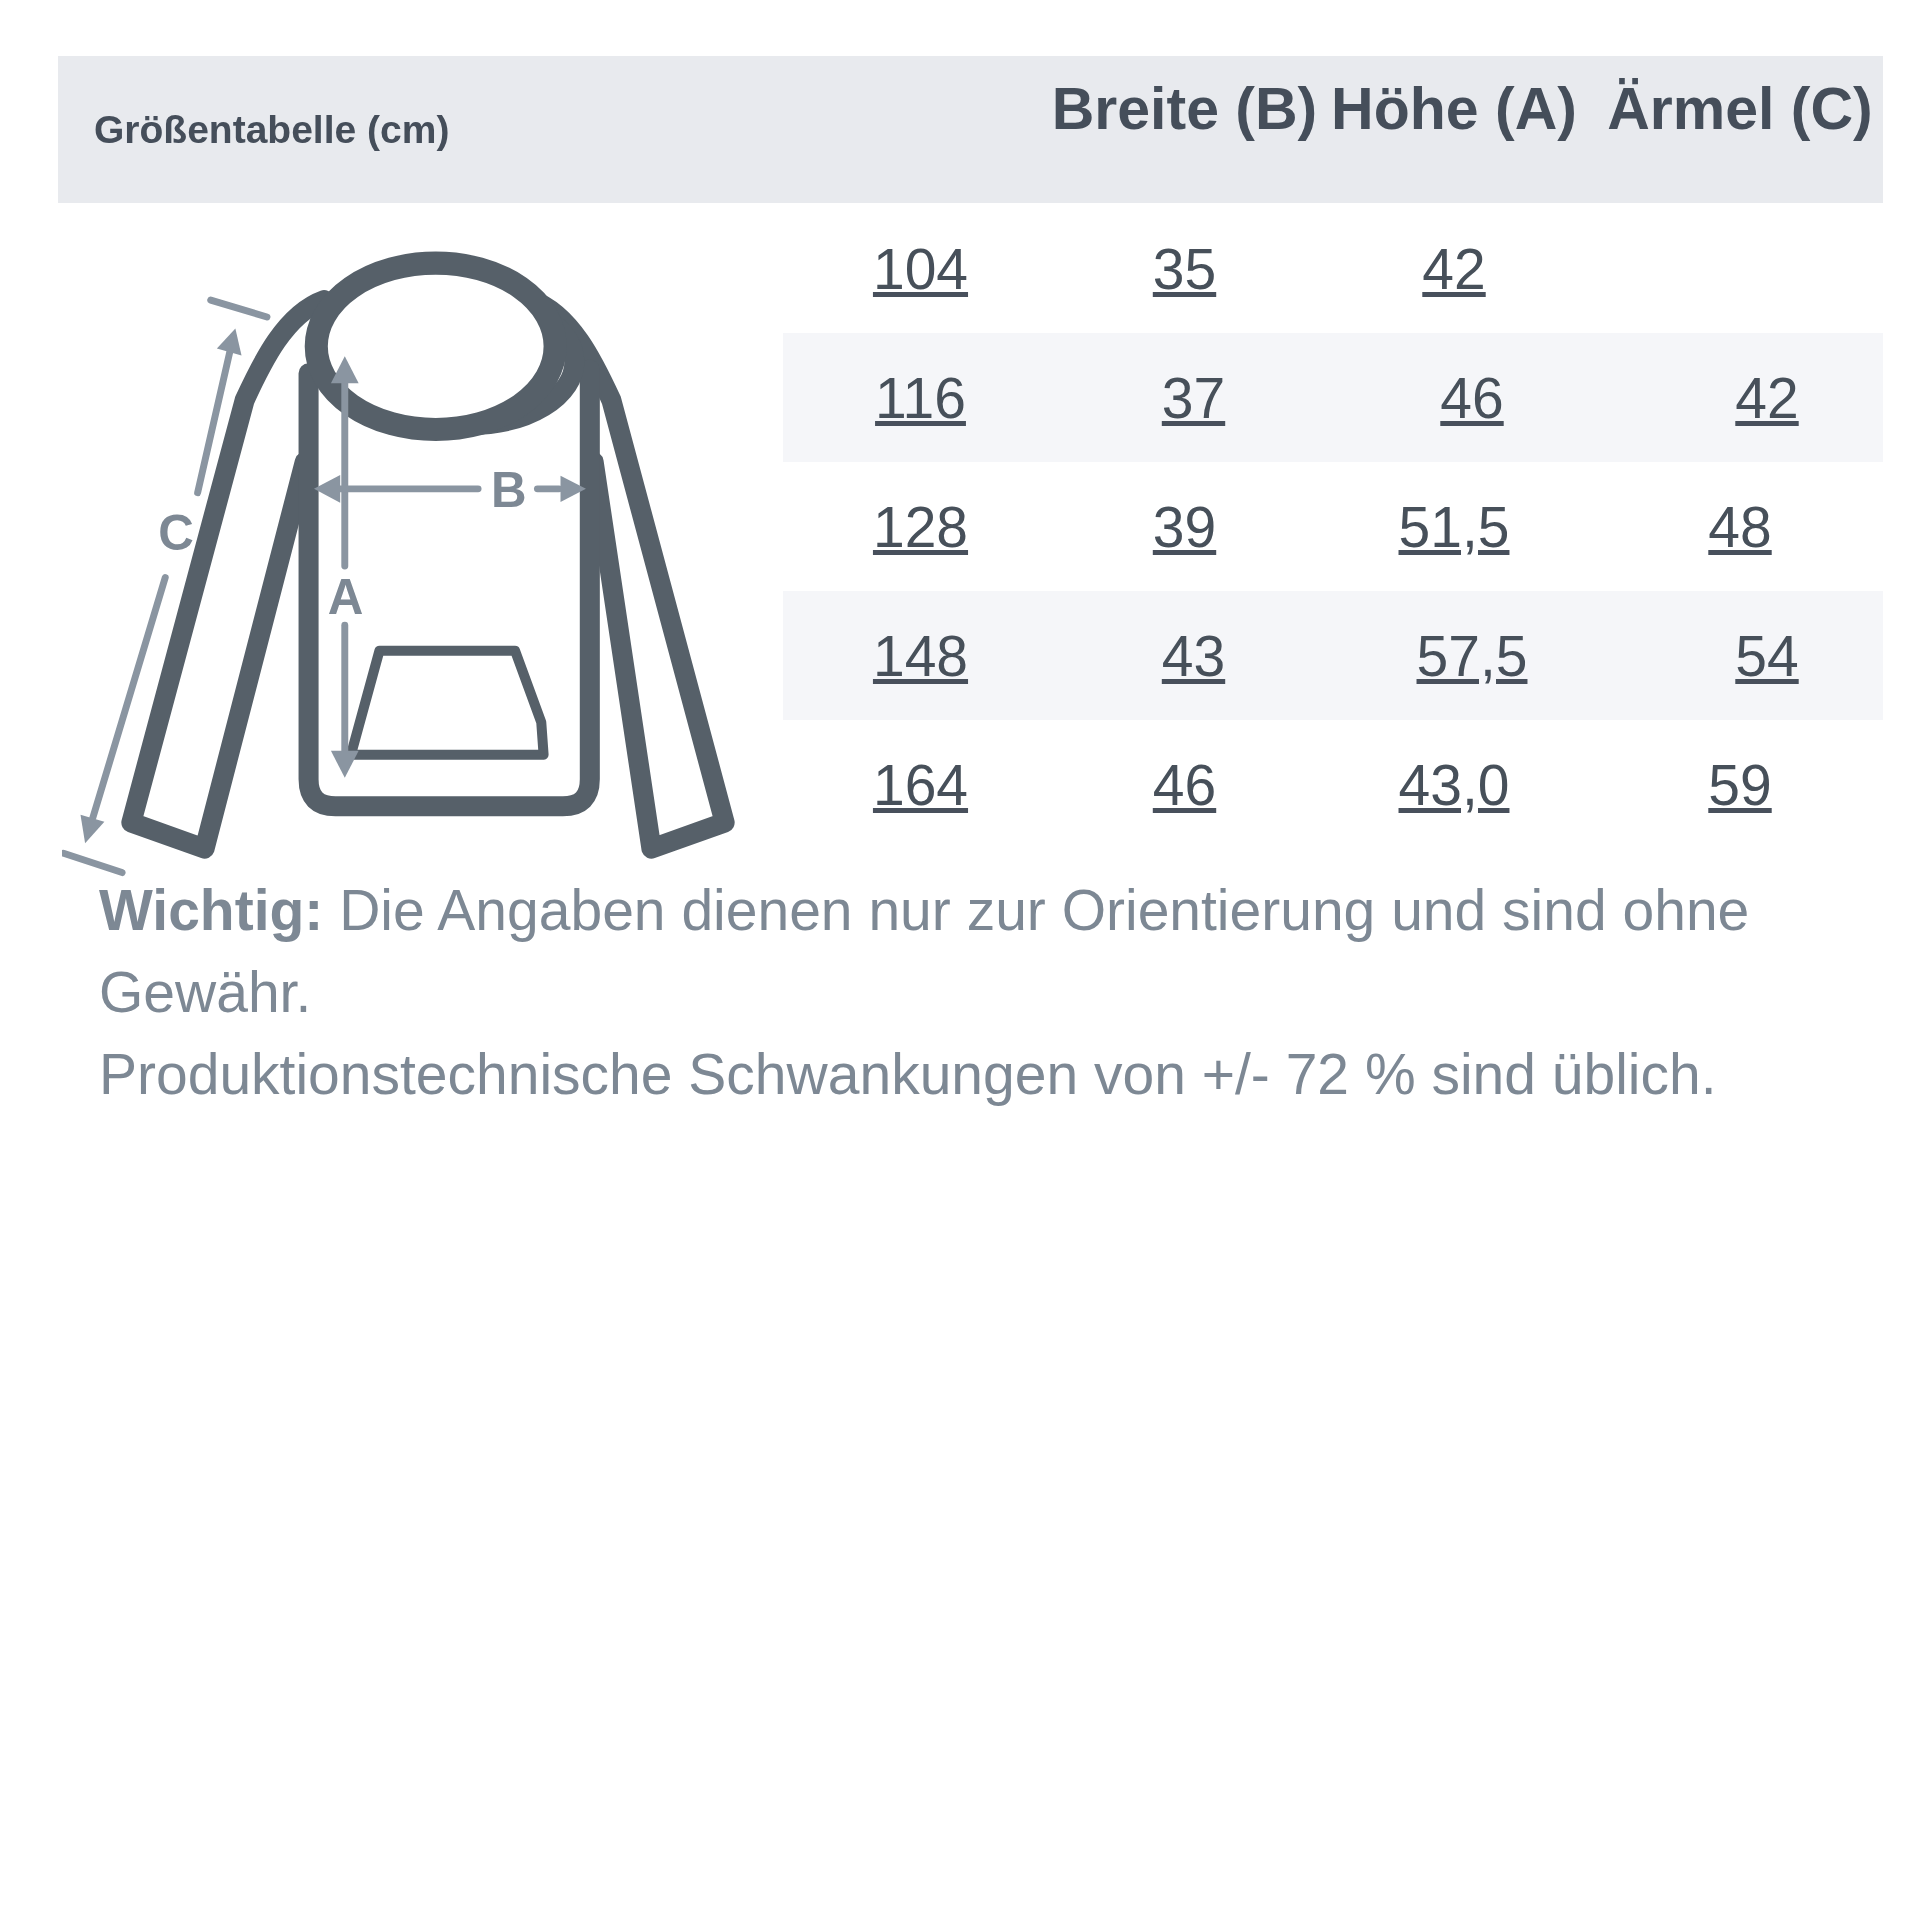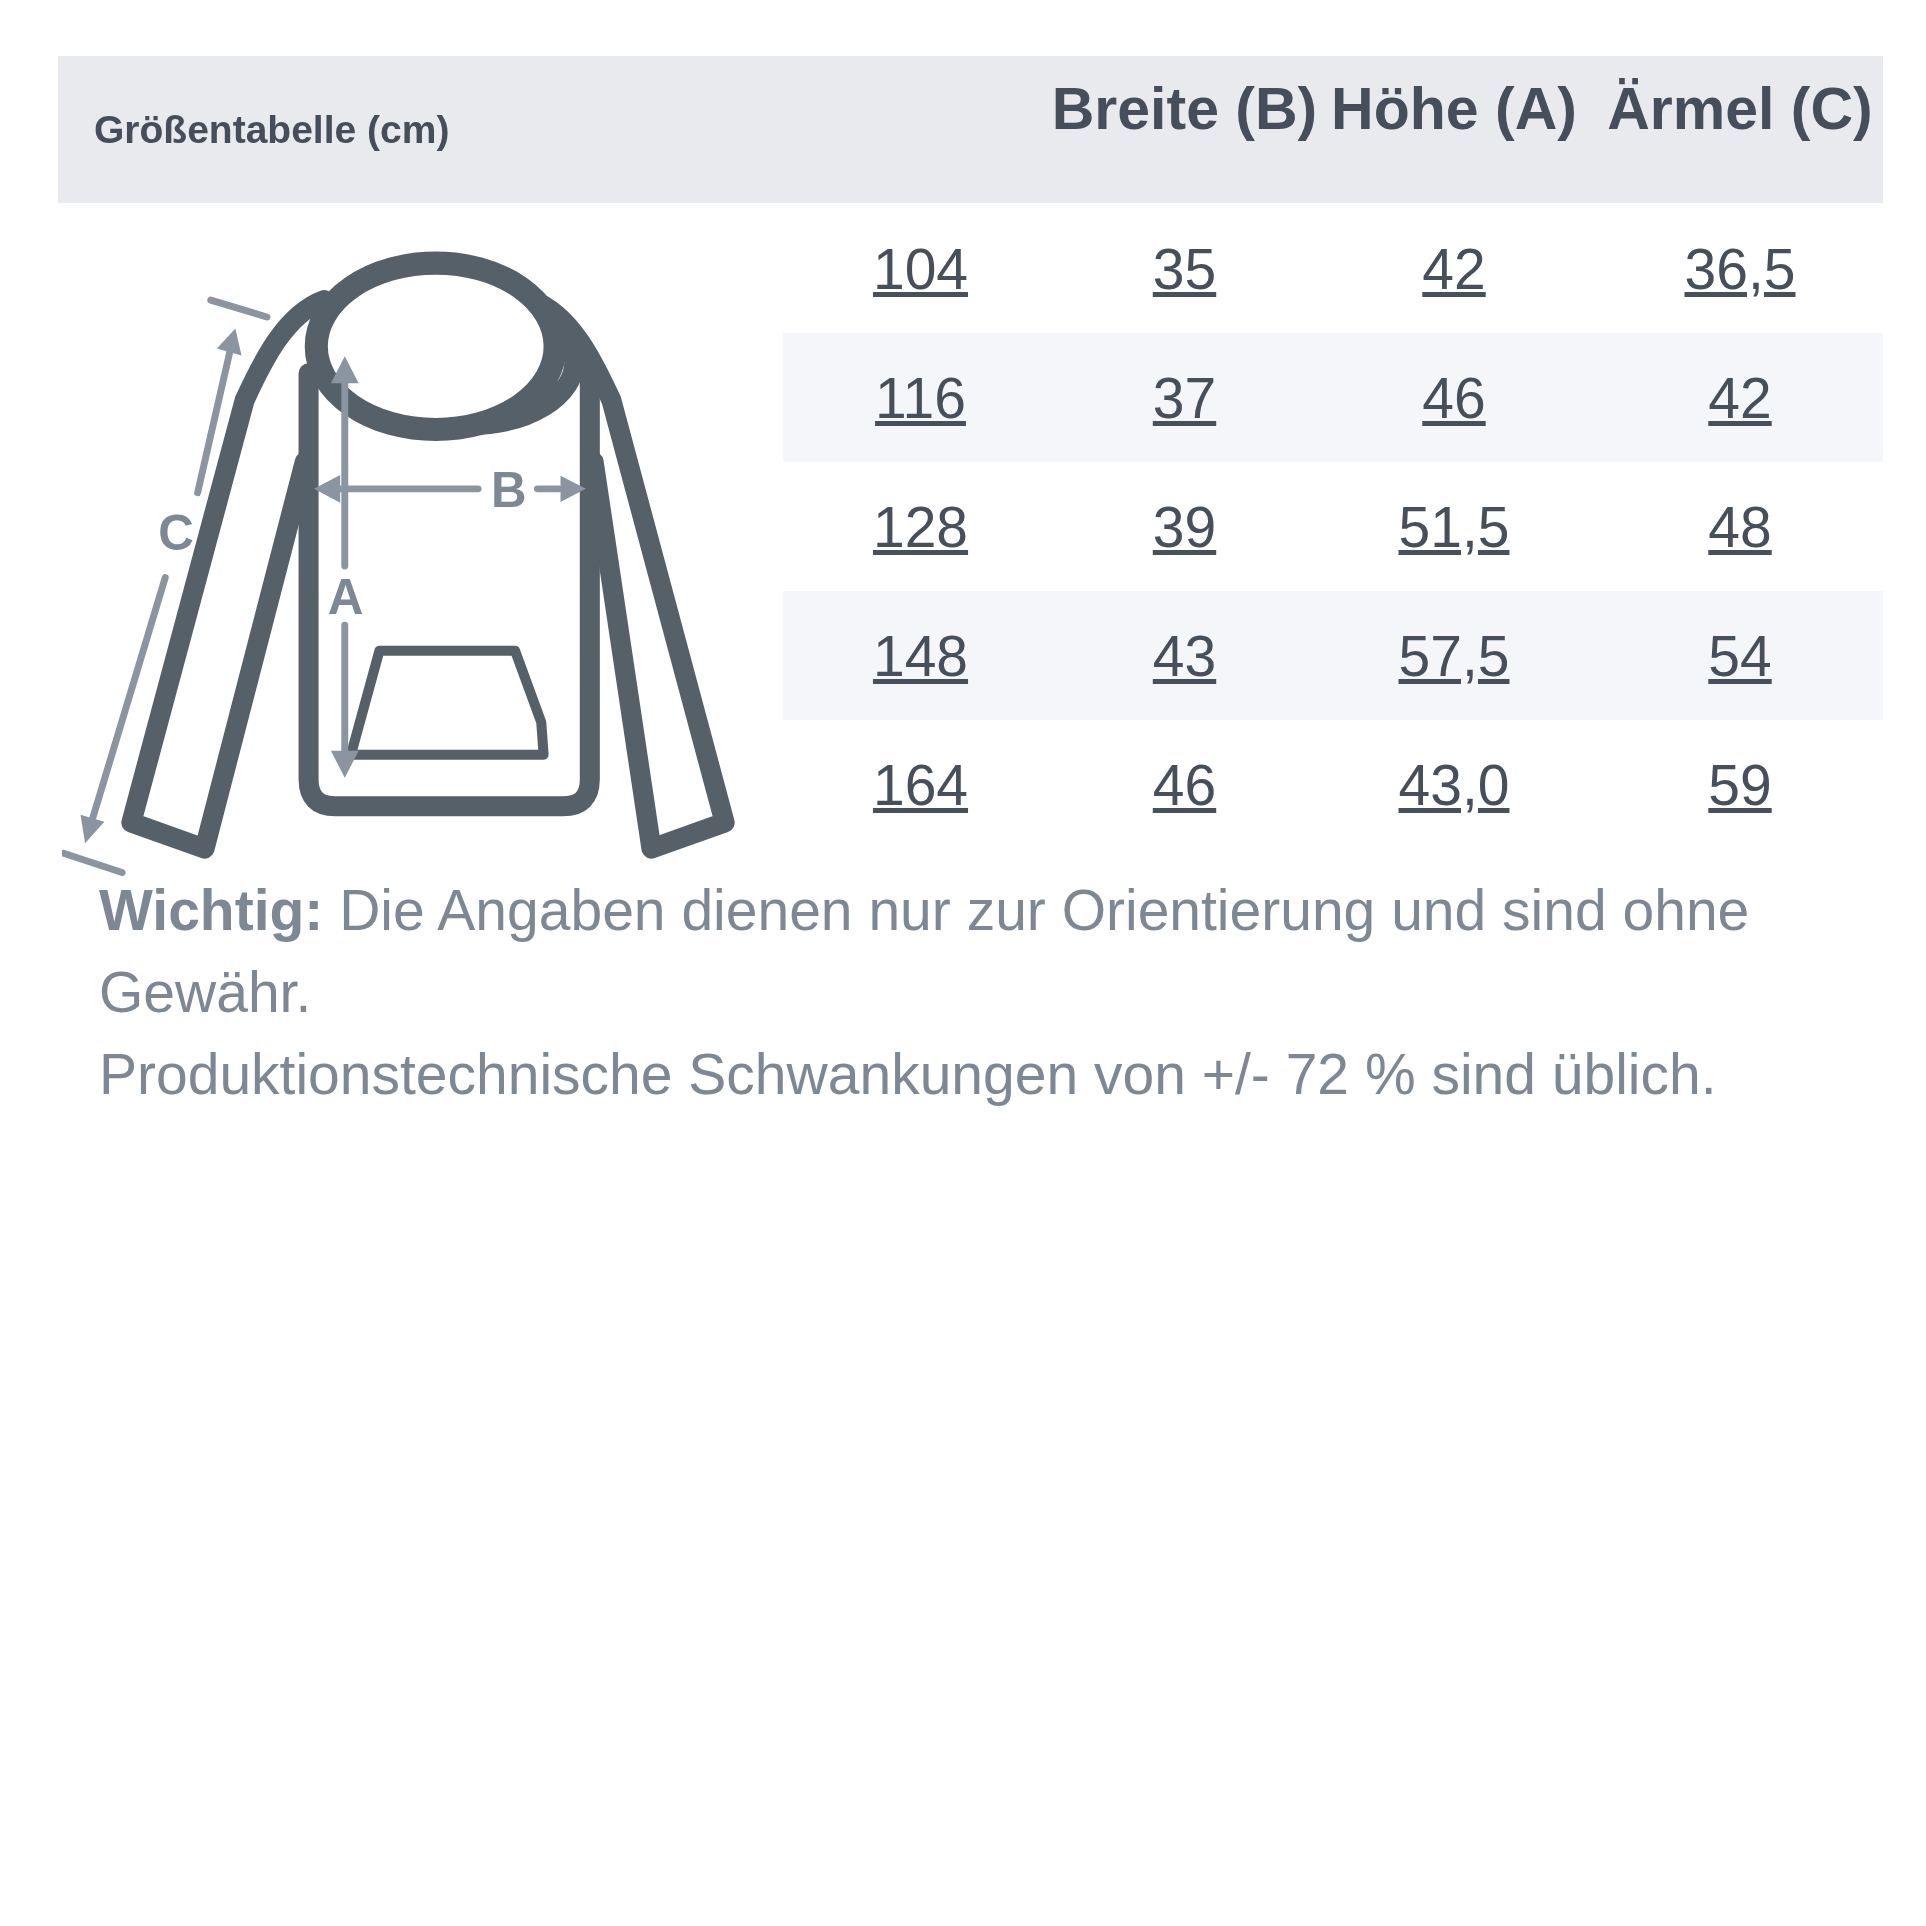--- a/index.html
+++ b/index.html
@@ -34,21 +34,21 @@
     white-space:nowrap;
   }
   
   .size-table{
     position:absolute;left:783px;top:204px;width:1100px;text-decoration:underline;
   }
   .size-row{
     height:129px;
     display:grid;grid-template-columns:25% 23% 26% 26%;
   }
-  .size-row.striped{background:#f5f6f9;}
+  .size-row.striped{background:#f5f6f9;gap:9px;}
   .size-cell{
     display:flex;align-items:center;justify-content:center;
     font-size:57px;color:#47505a;
     white-space:nowrap;
   }
   
   .diagram{
     position:absolute;left:62px;top:223px;width:732px;height:655px;
   }
   
@@ -116,21 +116,20 @@
       <text x="580" y="368">B</text>
       <text x="148" y="425">C</text>
     </g>
   </svg>
 
   <div class="size-table">
     <div class="size-row">
       <div class="size-cell">104</div>
       <div class="size-cell">35</div>
       <div class="size-cell">42</div>
-      <div class="size-cell">36,5</div>
     </div>
     <div class="size-row striped">
       <div class="size-cell">116</div>
       <div class="size-cell">37</div>
       <div class="size-cell">46</div>
       <div class="size-cell">42</div>
     </div>
     <div class="size-row">
       <div class="size-cell">128</div>
       <div class="size-cell">39</div>

